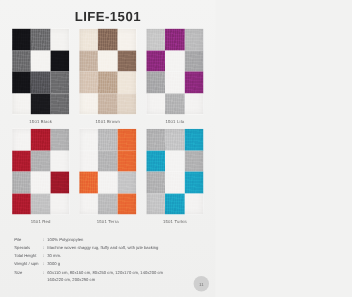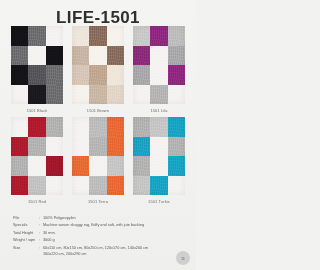--- a/index.html
+++ b/index.html
@@ -14,21 +14,21 @@
   #page{
     position:absolute;inset:0;
     background:linear-gradient(180deg,#f4f4f3 0%,#f1f1f0 60%,#efefee 100%);
   }
 
   
   .title{
     position:absolute;
     top:8px;left:0;right:0;
     text-align:center;
-    font-size:17px;
+    font-size:12px;
     font-weight:bold;
     letter-spacing:0.4px;
     color:#2f2f2f;
   }
 
   
   .grid{
     position:absolute;
     top:26px;left:11px;
     width:174px;

